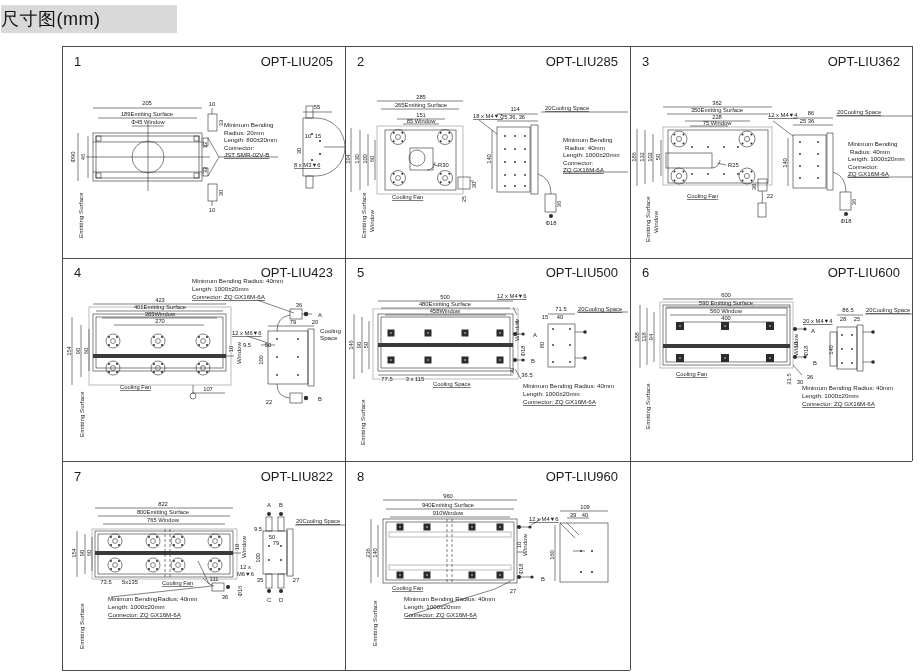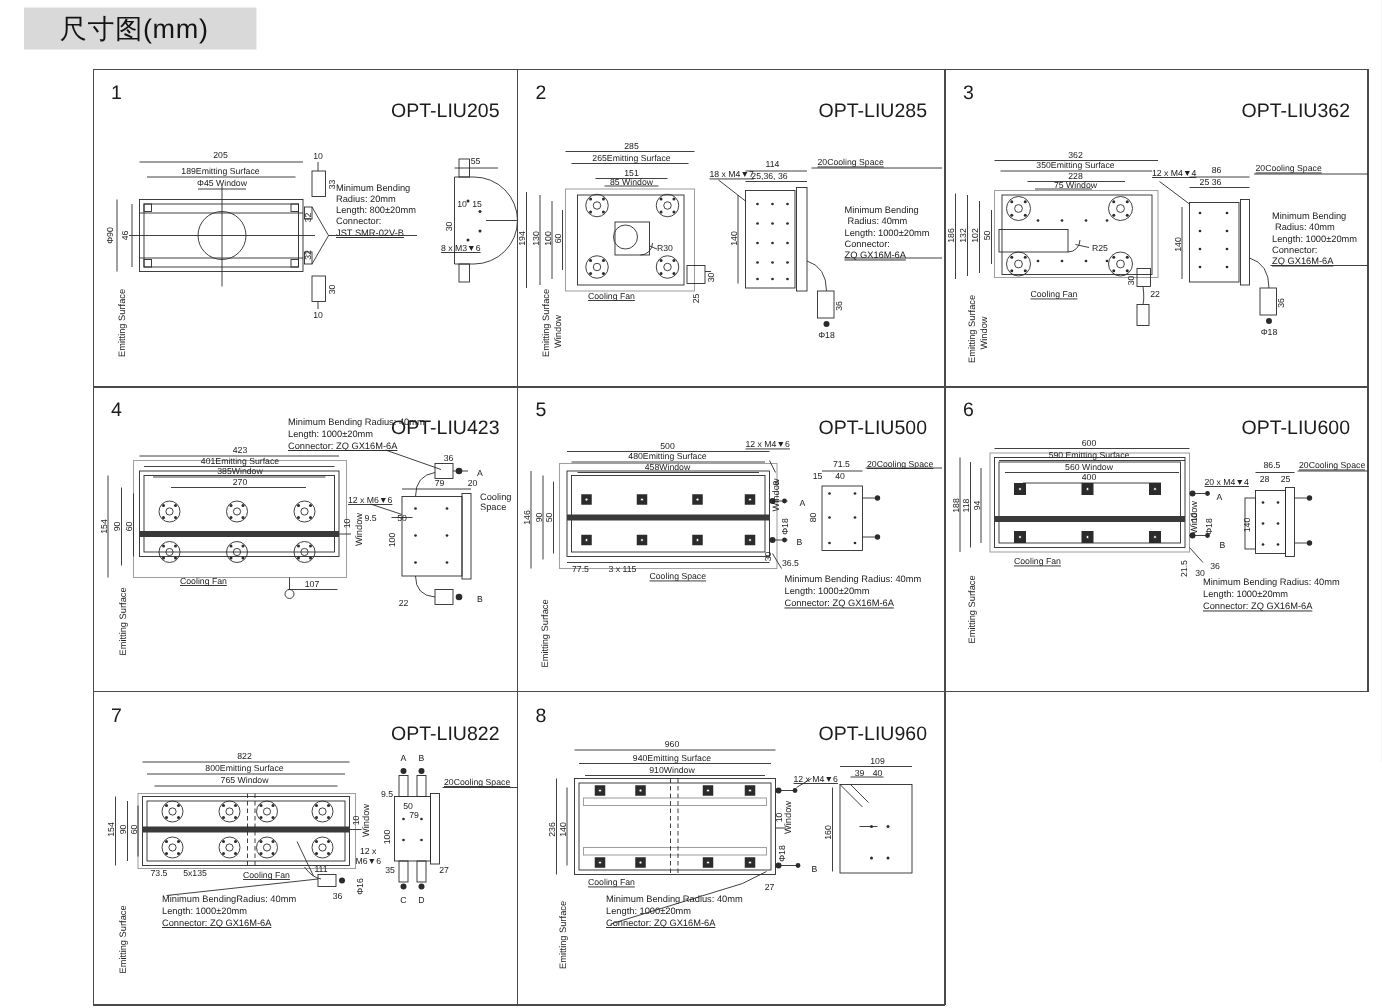--- a/index.html
+++ b/index.html
@@ -1,24 +1,24 @@
 <!DOCTYPE html>
 <html><head>
 <meta charset="utf-8">
 <style>
   html,body{margin:0;padding:0;background:#f4f4f4}
   #page{position:relative;width:921px;height:672px;background:#fff;overflow:hidden;
         font-family:"Liberation Sans",sans-serif;color:#1c1c1c}
-  #titlebar{position:absolute;left:16px;top:5px;width:155px;height:28px;background:#d9d9d9;
-            display:flex;align-items:center;justify-content:center;padding-right:8px;box-sizing:border-box}
+  #titlebar{position:absolute;left:1px;top:5px;width:176px;height:28px;background:#d9d9d9;
+            display:flex;align-items:center;justify-content:flex-start;padding-right:8px;box-sizing:border-box}
   #titlebar span{font-size:18px;letter-spacing:.5px;color:#141414}
   .grid{position:absolute;left:62px;top:46px;width:851px;height:625px}
   .cell{position:absolute;box-sizing:border-box}
   .num{position:absolute;left:12px;top:8px;font-size:13px}
-  .model{position:absolute;right:12px;top:20px;font-size:13px}
+  .model{position:absolute;right:12px;top:8px;font-size:13px}
   .draw{position:absolute;inset:0;width:100%;height:100%}
   svg text{font-family:"Liberation Sans",sans-serif;fill:#222}
   .d{font-size:5.8px;text-anchor:middle}
   .ds{font-size:5.8px;text-anchor:start}
   .n{font-size:6.2px;text-anchor:start}
   .v{font-size:6.2px}
   .u{text-decoration:underline}
   .s{stroke:#2b2b2b;stroke-width:.6;fill:none}
   .sg{stroke:#a0a0a0;stroke-width:.7;fill:none}
   .f{fill:#2b2b2b;stroke:none}

